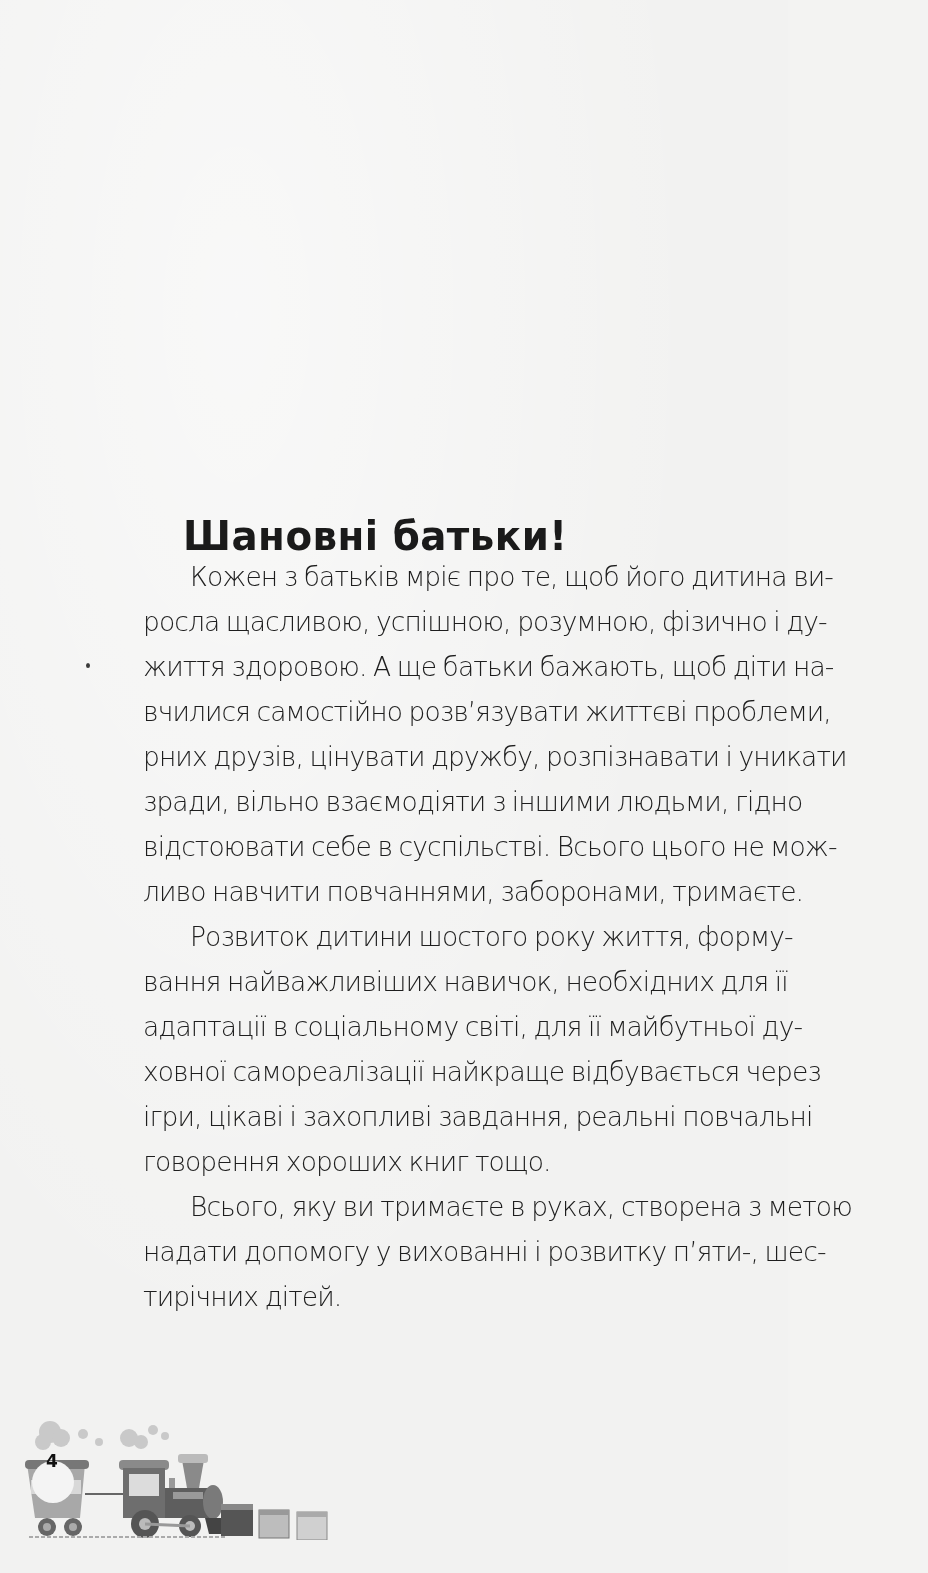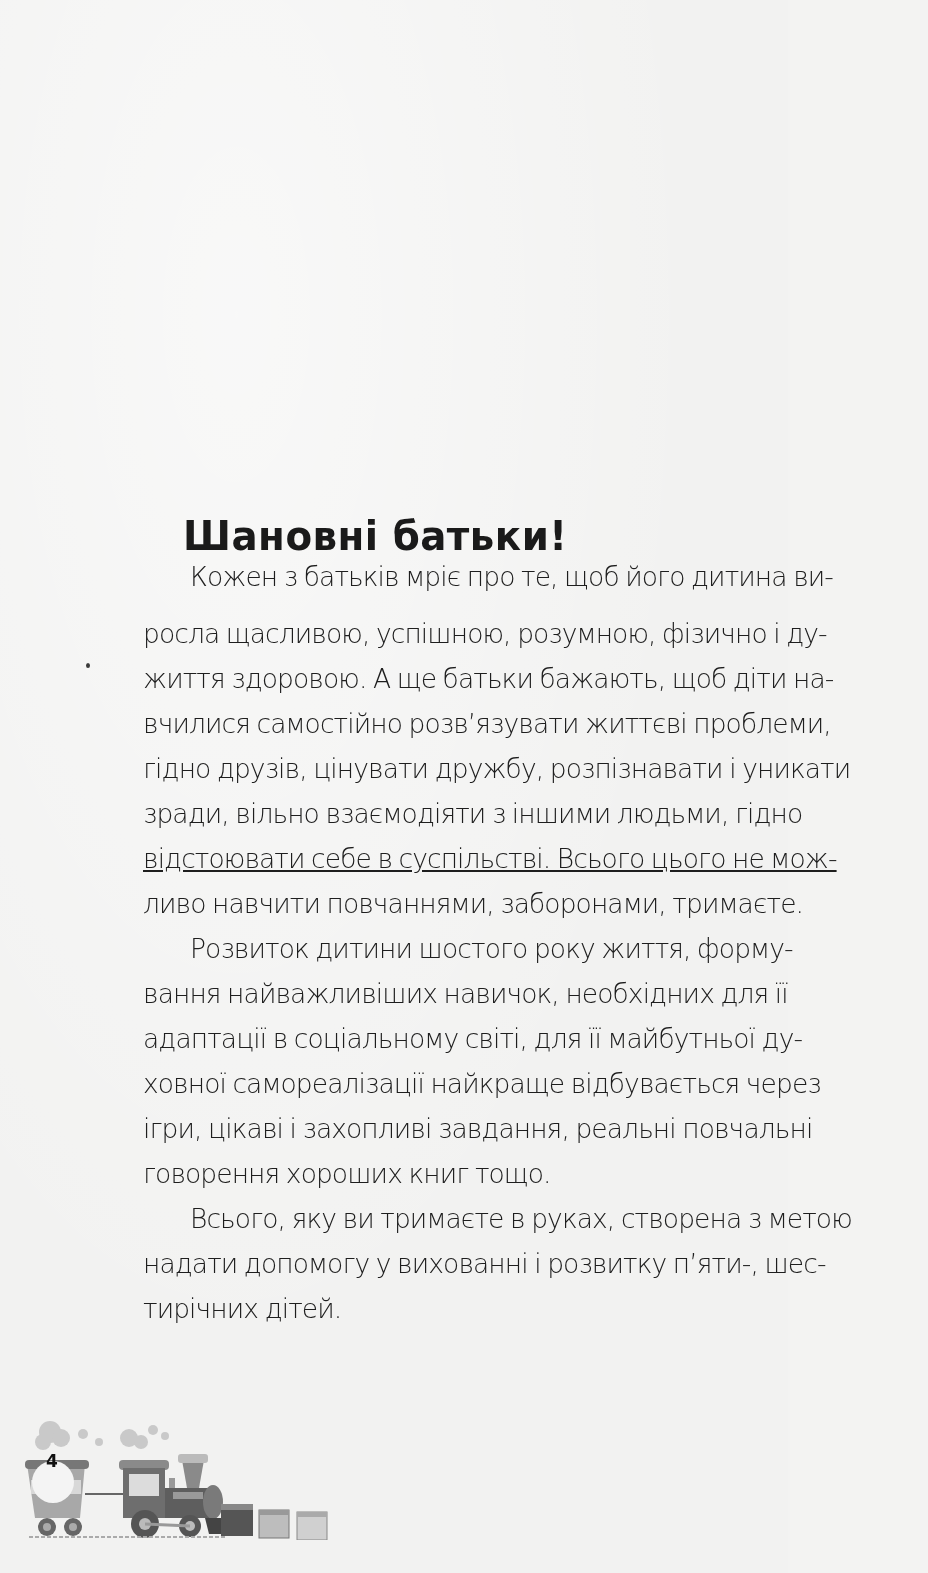--- a/index.html
+++ b/index.html
@@ -105,26 +105,26 @@
 
   <div class="ghost" style="left:520px; top:300px; font-size:30px;">&nbsp;</div>
 
   <h1 class="heading">Шановні батьки!</h1>
 
   <div class="margin-dot"></div>
 
   <div class="body-text">
 
     <span class="line indent"><span style="white-space: nowrap; display: inline-block; transform: scaleX(1); transform-origin: left center;">Кожен з батьків мріє про те, щоб його дитина ви-</span></span>
-    <span class="line"><span style="white-space: nowrap; display: inline-block; transform: scaleX(1); transform-origin: left center; margin-top: 12px;">росла щасливою, успішною, розумною, фізично і ду-</span></span>
+    <span class="line"><span style="white-space: nowrap; display: inline-block; transform: scaleX(1); transform-origin: left center;">росла щасливою, успішною, розумною, фізично і ду-</span></span>
     <span class="line"><span style="white-space: nowrap; display: inline-block; transform: scaleX(1); transform-origin: left center;">життя здоровою. А ще батьки бажають, щоб діти на-</span></span>
     <span class="line"><span style="white-space: nowrap; display: inline-block; transform: scaleX(1); transform-origin: left center;">вчилися самостійно розв’язувати життєві проблеми,</span></span>
-    <span class="line"><span style="white-space: nowrap; display: inline-block; transform: scaleX(1); transform-origin: left center;">гідно друзів, цінувати дружбу, розпізнавати і уникати</span></span>
+    <span class="line"><span style="white-space: nowrap; display: inline-block; transform: scaleX(1); transform-origin: left center;">рних друзів, цінувати дружбу, розпізнавати і уникати</span></span>
     <span class="line"><span style="white-space: nowrap; display: inline-block; transform: scaleX(1); transform-origin: left center;">зради, вільно взаємодіяти з іншими людьми, гідно</span></span>
-    <span class="line"><span style="white-space: nowrap; display: inline-block; transform: scaleX(1); transform-origin: left center; text-decoration: underline;">відстоювати себе в суспільстві. Всього цього не мож-</span></span>
+    <span class="line"><span style="white-space: nowrap; display: inline-block; transform: scaleX(1); transform-origin: left center;">відстоювати себе в суспільстві. Всього цього не мож-</span></span>
     <span class="line"><span style="white-space: nowrap; display: inline-block; transform: scaleX(1); transform-origin: left center;">ливо навчити повчаннями, заборонами, тримаєте.</span></span>
 
     <span class="line indent"><span style="white-space: nowrap; display: inline-block; transform: scaleX(1); transform-origin: left center;">Розвиток дитини шостого року життя, форму-</span></span>
     <span class="line"><span style="white-space: nowrap; display: inline-block; transform: scaleX(1); transform-origin: left center;">вання найважливіших навичок, необхідних для її</span></span>
     <span class="line"><span style="white-space: nowrap; display: inline-block; transform: scaleX(1); transform-origin: left center;">адаптації в соціальному світі, для її майбутньої ду-</span></span>
     <span class="line"><span style="white-space: nowrap; display: inline-block; transform: scaleX(1); transform-origin: left center;">ховної самореалізації найкраще відбувається через</span></span>
     <span class="line"><span style="white-space: nowrap; display: inline-block; transform: scaleX(1); transform-origin: left center;">ігри, цікаві і захопливі завдання, реальні повчальні</span></span>
     <span class="line last">говорення хороших книг тощо.</span>
 
     <span class="line indent"><span style="white-space: nowrap; display: inline-block; transform: scaleX(1); transform-origin: left center;">Всього, яку ви тримаєте в руках, створена з метою</span></span>

